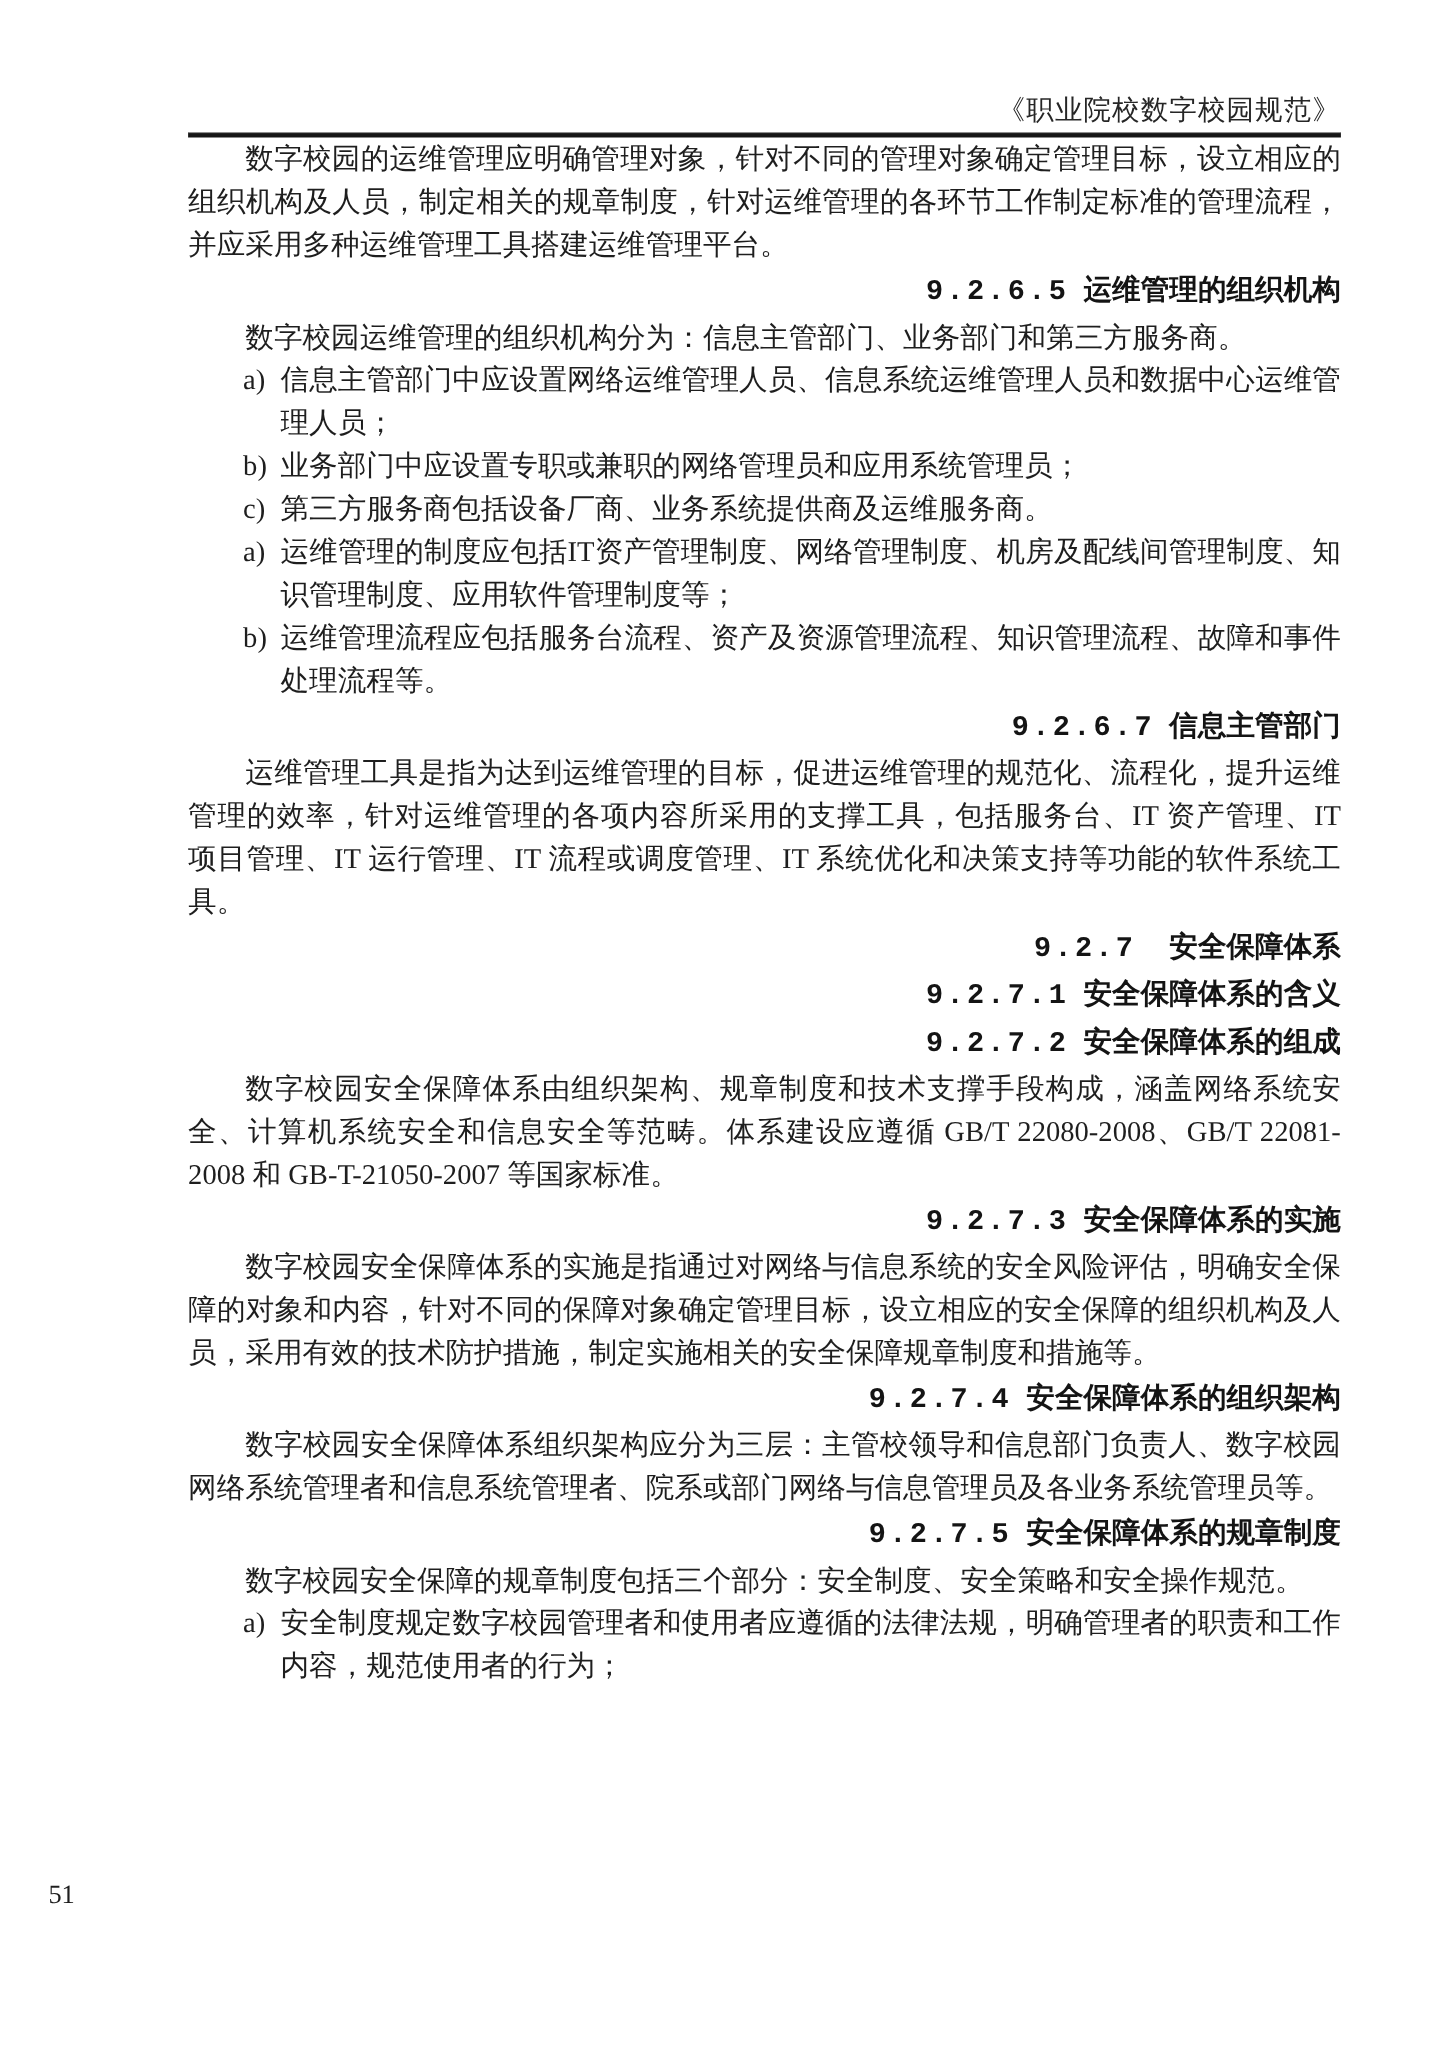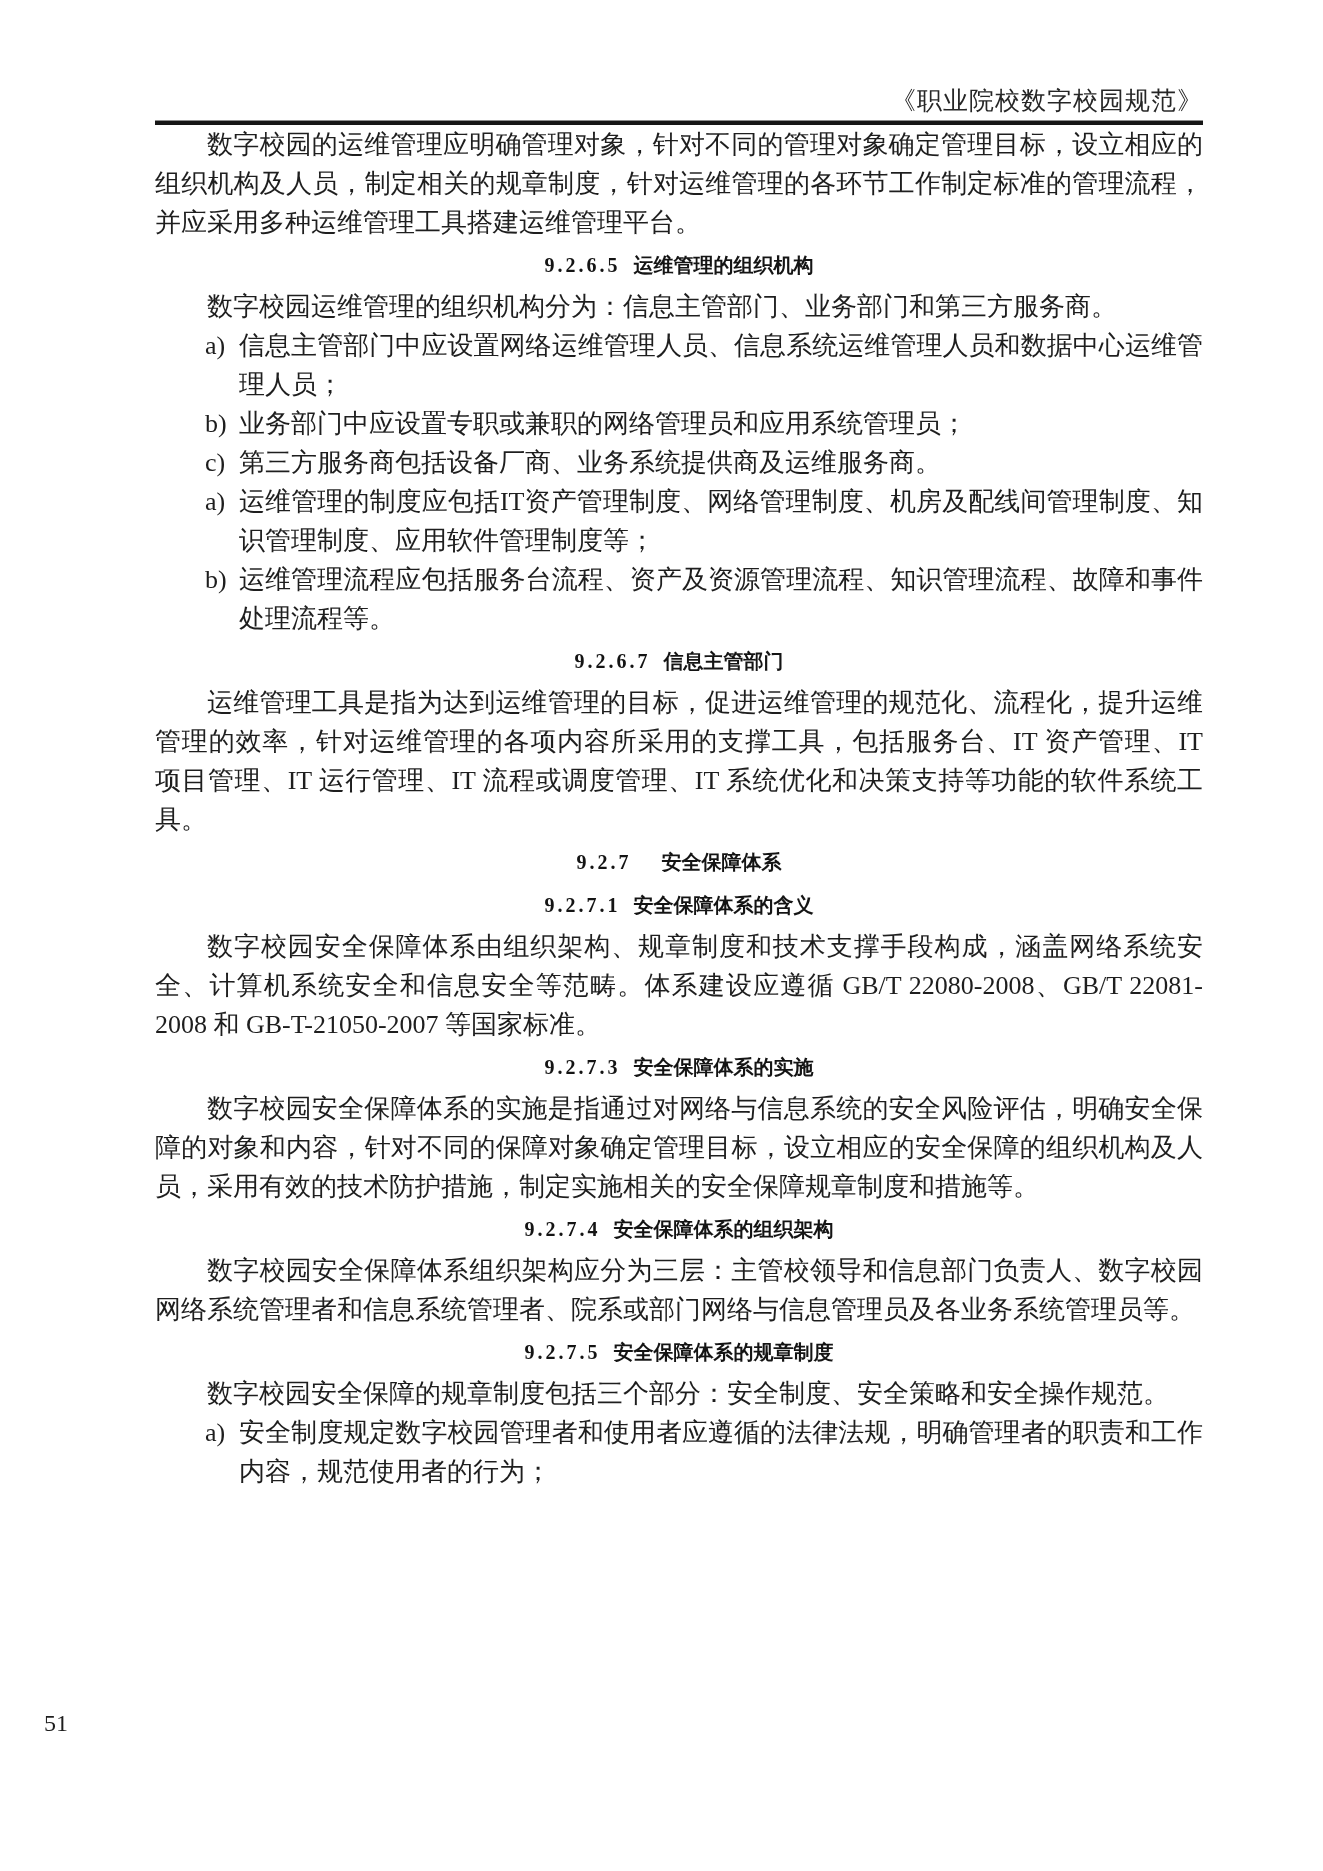--- a/index.html
+++ b/index.html
@@ -4,34 +4,34 @@
 <style>
   html,body{margin:0;padding:0;background:#ffffff;}
   .page{
     position:relative;
     width:1323px;height:1871px;
     background:#ffffff;
     overflow:hidden;
     font-family:"Liberation Serif","DejaVu Serif",serif;
     color:#1e1e1e;
   }
-  .content{position:absolute;left:155px;top:0;width:1048px;}
+  .content{position:absolute;left:171px;top:0;width:1048px;}
   .page-header{padding-top:86px;}
   .header-title{
     text-align:right;
     font-size:25px;line-height:30px;letter-spacing:1px;color:#262626;
   }
   .header-rule{margin-top:4px;height:4px;background:#161616;border-top:1px solid #8f8f8f;}
   .body-text{font-size:26px;line-height:39px;text-align:justify;}
   p.para{margin:0;text-indent:52px;}
   .heading{
     margin:4px 0 2px 0;
-    font-family:Liberation Serif, serif;
-    font-weight:700;font-size:20px;line-height:39px;color:#141414;
-    text-align:center;
+    font-family:Liberation Mono, monospace;
+    font-weight:700;font-size:26px;line-height:39px;color:#141414;
+    text-align:right;
   }
   .hnum{letter-spacing:3px;margin-right:13px;font-weight:600;}
   .heading.h3 .hnum{margin-right:30px;}
   .list-item{position:relative;padding-left:84px;margin:0;}
   .marker{position:absolute;left:50px;top:0;}
   .li-text{display:block;text-align:justify;}
   .page-footer{
     position:absolute;left:16px;top:1710px;width:100%;
     text-align:left;font-size:24px;color:#1e1e1e;padding-left:28px;
   }
@@ -88,20 +88,23 @@
 
       <h4 class="heading h3">
         <span class="hnum">9.2.7</span><span class="htitle">安全保障体系</span>
       </h4>
 
       <h4 class="heading">
         <span class="hnum">9.2.7.1</span><span class="htitle">安全保障体系的含义</span>
       </h4>
 
 
+      <h4 class="heading">
+        <span class="hnum">9.2.7.2</span><span class="htitle">安全保障体系的组成</span>
+      </h4>
 
       <p class="para">数字校园安全保障体系由组织架构、规章制度和技术支撑手段构成，涵盖网络系统安全、计算机系统安全和信息安全等范畴。体系建设应遵循 GB/T 22080-2008、GB/T 22081-2008 和 GB-T-21050-2007 等国家标准。</p>
 
       <h4 class="heading">
         <span class="hnum">9.2.7.3</span><span class="htitle">安全保障体系的实施</span>
       </h4>
 
       <p class="para">数字校园安全保障体系的实施是指通过对网络与信息系统的安全风险评估，明确安全保障的对象和内容，针对不同的保障对象确定管理目标，设立相应的安全保障的组织机构及人员，采用有效的技术防护措施，制定实施相关的安全保障规章制度和措施等。</p>
 
       <h4 class="heading">

